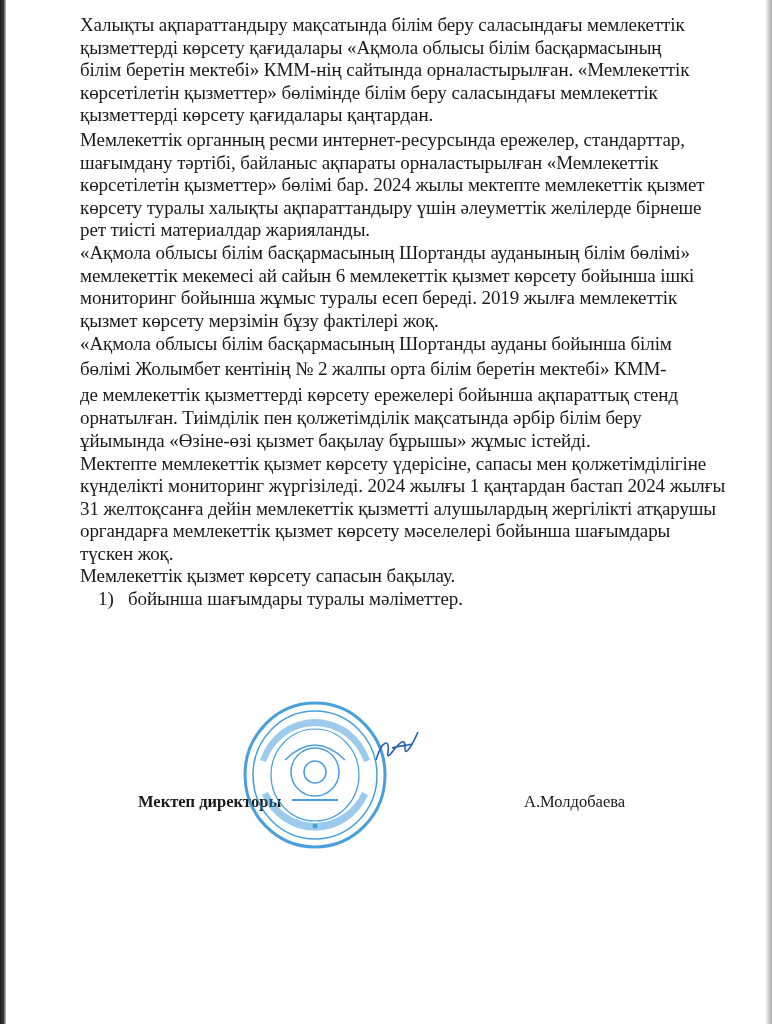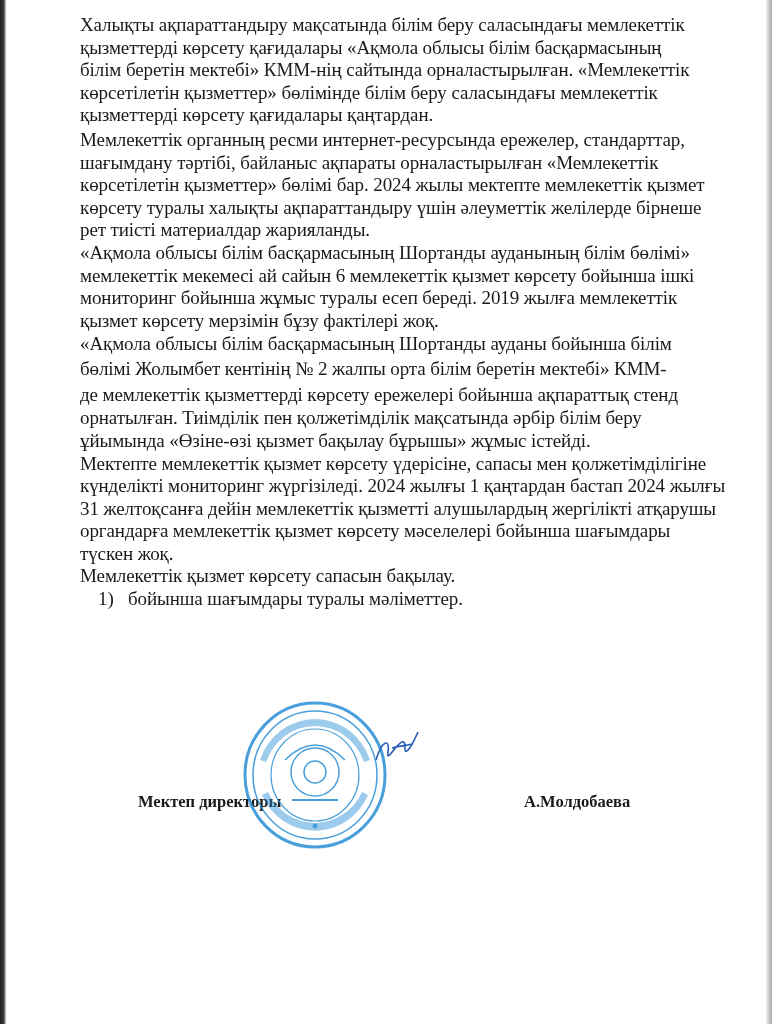--- a/index.html
+++ b/index.html
@@ -12,21 +12,21 @@
   .edge-left { position: absolute; left: 0; top: 0; width: 6px; height: 1024px;
     background: linear-gradient(to right, #1c1c1c, #3a3a3a 60%, #cfcfcf); }
   .edge-right { position: absolute; right: 0; top: 0; width: 6px; height: 1024px;
     background: linear-gradient(to right, #f2f2f2, #a8a8a8); }
   .page { position: absolute; left: 80px; top: 14px; width: 650px; }
   .line { font-size: 19px; line-height: 22.6px; white-space: nowrap; letter-spacing: -0.1px; }
   .list-item { position: relative; padding-left: 48px; }
   .list-num { position: absolute; left: 18px; top: 0; }
   .signature { position: absolute; top: 792px; left: 0; width: 772px; height: 40px; }
   .sig-role { position: absolute; left: 138px; top: 0; font-weight: bold; font-size: 16.5px; }
-  .sig-name { position: absolute; left: 524px; top: 0; font-weight: bold; font-size: 16.5px; }
+  .sig-name { position: absolute; left: 524px; top: 0; font-weight: normal; font-size: 16.5px; }
   .stamp { position: absolute; left: 240px; top: 700px; width: 150px; height: 150px; opacity: 0.85; }
   .sign { position: absolute; left: 372px; top: 730px; width: 50px; height: 40px; }
 </style>
 </head>
 <body>
 
 <div class="edge-left"></div>
 <div class="edge-right"></div>
 
 <div class="page">

